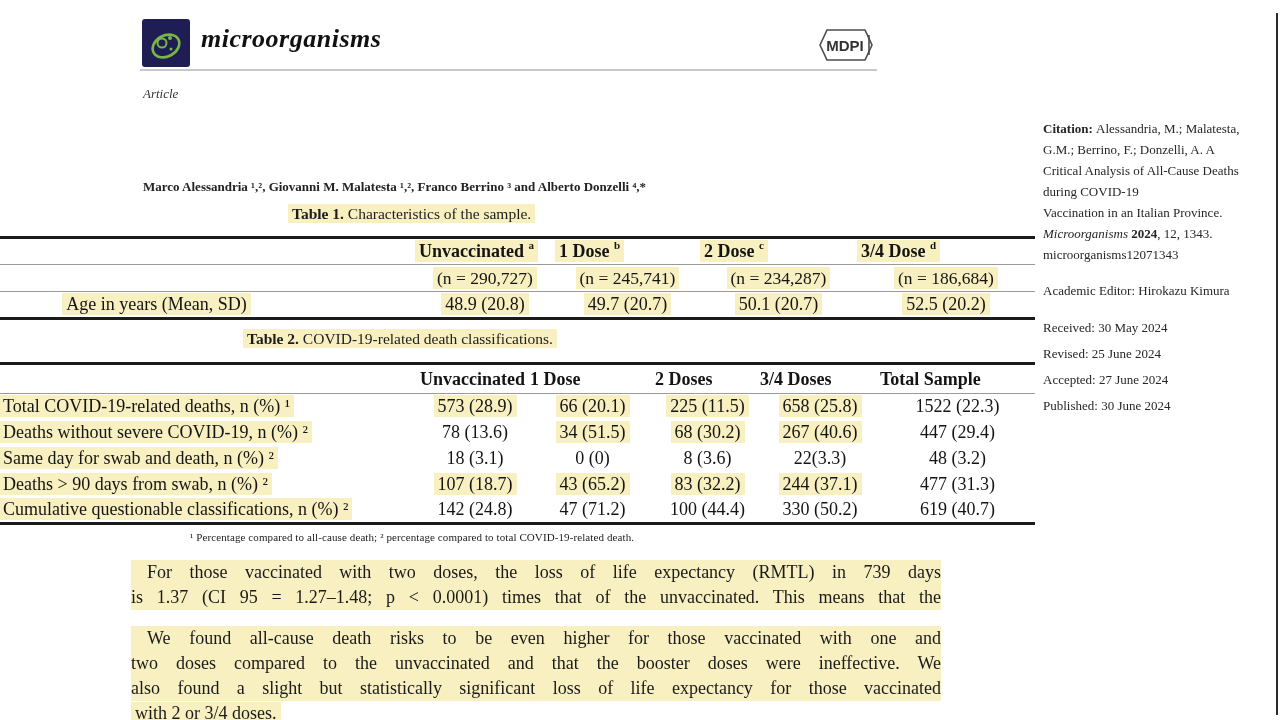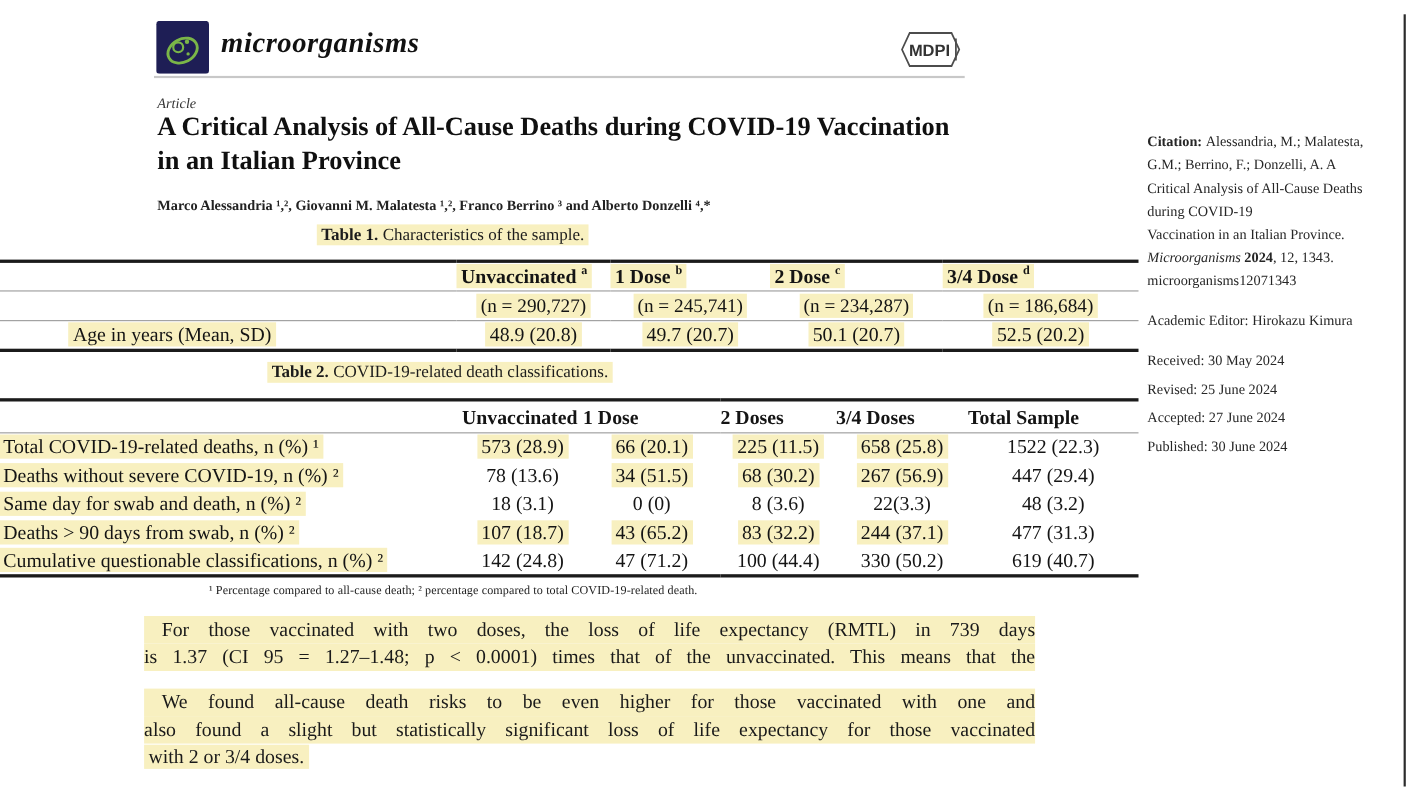--- a/index.html
+++ b/index.html
@@ -84,21 +84,20 @@
   <div class="mdpi-box">
     <svg width="68" height="40" viewBox="0 0 68 40">
       <path d="M8 20 L15 5 H53 L60 20 L53 35 H15 Z" fill="none" stroke="#4c4c4c" stroke-width="1.6"></path>
       <line x1="57" y1="10" x2="57" y2="30" stroke="#4c4c4c" stroke-width="1.6"></line>
       <text x="33" y="26" text-anchor="middle" font-family="Liberation Sans, sans-serif" font-size="15" font-weight="bold" fill="#333333">MDPI</text>
     </svg>
   </div>
   <div class="header-rule"></div>
 
   <div class="article-type">Article</div>
-  <h1 class="paper-title">A Critical Analysis of All-Cause Deaths during COVID-19 Vaccination in an Italian Province</h1>
   <div class="authors">Marco Alessandria ¹,², Giovanni M. Malatesta ¹,², Franco Berrino ³ and Alberto Donzelli ⁴,*</div>
 
   <div class="caption t1cap">
     <span class="hl"><b>Table 1.</b><span> Characteristics of the sample.</span></span>
   </div>
 
   <table class="t t1">
     <colgroup>
         <col style="width:415px">
         <col style="width:140px">
@@ -159,21 +158,21 @@
       <td><span class="hl">66 (20.1)</span></td>
       <td><span class="hl">225 (11.5)</span></td>
       <td><span class="hl">658 (25.8)</span></td>
       <td><span>1522 (22.3)</span></td>
     </tr>
     <tr class="r">
       <td class="rlab"><span class="hl">Deaths without severe COVID-19, n (%) ²</span></td>
       <td><span>78 (13.6)</span></td>
       <td><span class="hl">34 (51.5)</span></td>
       <td><span class="hl">68 (30.2)</span></td>
-      <td><span class="hl">267 (56.9)</span></td>
+      <td><span class="hl">267 (40.6)</span></td>
       <td><span>447 (29.4)</span></td>
     </tr>
     <tr class="r">
       <td class="rlab"><span class="hl">Same day for swab and death, n (%) ²</span></td>
       <td><span>18 (3.1)</span></td>
       <td><span>0 (0)</span></td>
       <td><span>8 (3.6)</span></td>
       <td><span>22(3.3)</span></td>
       <td><span>48 (3.2)</span></td>
     </tr>
@@ -198,20 +197,21 @@
 
   <div class="footnote">¹ Percentage compared to all-cause death; ² percentage compared to total COVID-19-related death.</div>
 
   <div class="para p1">
     <div class="pline band first">For those vaccinated with two doses, the loss of life expectancy (RMTL) in 739 days</div>
     <div class="pline band">is 1.37 (CI 95 = 1.27–1.48; p &lt; 0.0001) times that of the unvaccinated. This means that the</div>
   </div>
 
   <div class="para p2">
     <div class="pline band first">We found all-cause death risks to be even higher for those vaccinated with one and</div>
+    <div class="pline band">two doses compared to the unvaccinated and that the booster doses were ineffective. We</div>
     <div class="pline band">also found a slight but statistically significant loss of life expectancy for those vaccinated</div>
     <div class="pline last"><span class="hl">with 2 or 3/4 doses.</span></div>
   </div>
 
   <aside class="sidebar">
     <div class="sline"><b>Citation: </b><span>Alessandria, M.; Malatesta,</span></div>
     <div class="sline">G.M.; Berrino, F.; Donzelli, A. A</div>
     <div class="sline">Critical Analysis of All-Cause Deaths</div>
     <div class="sline">during COVID-19</div>
     <div class="sline">Vaccination in an Italian Province.</div>

